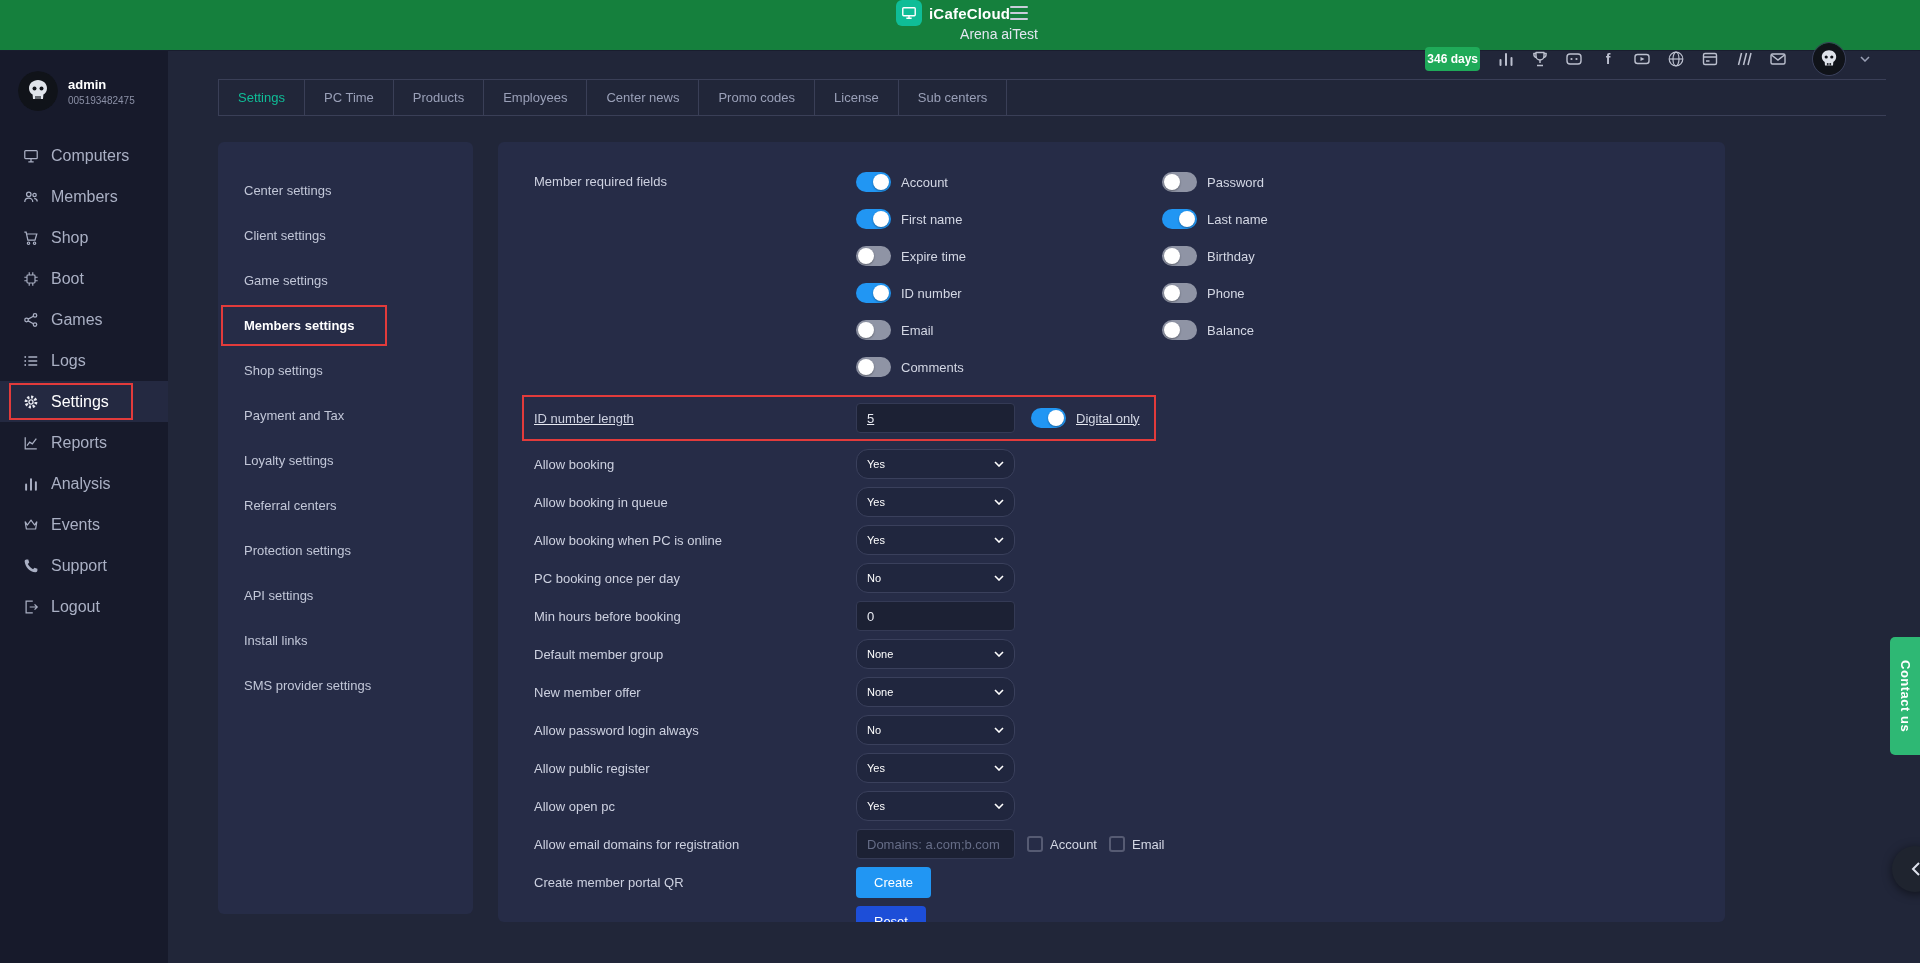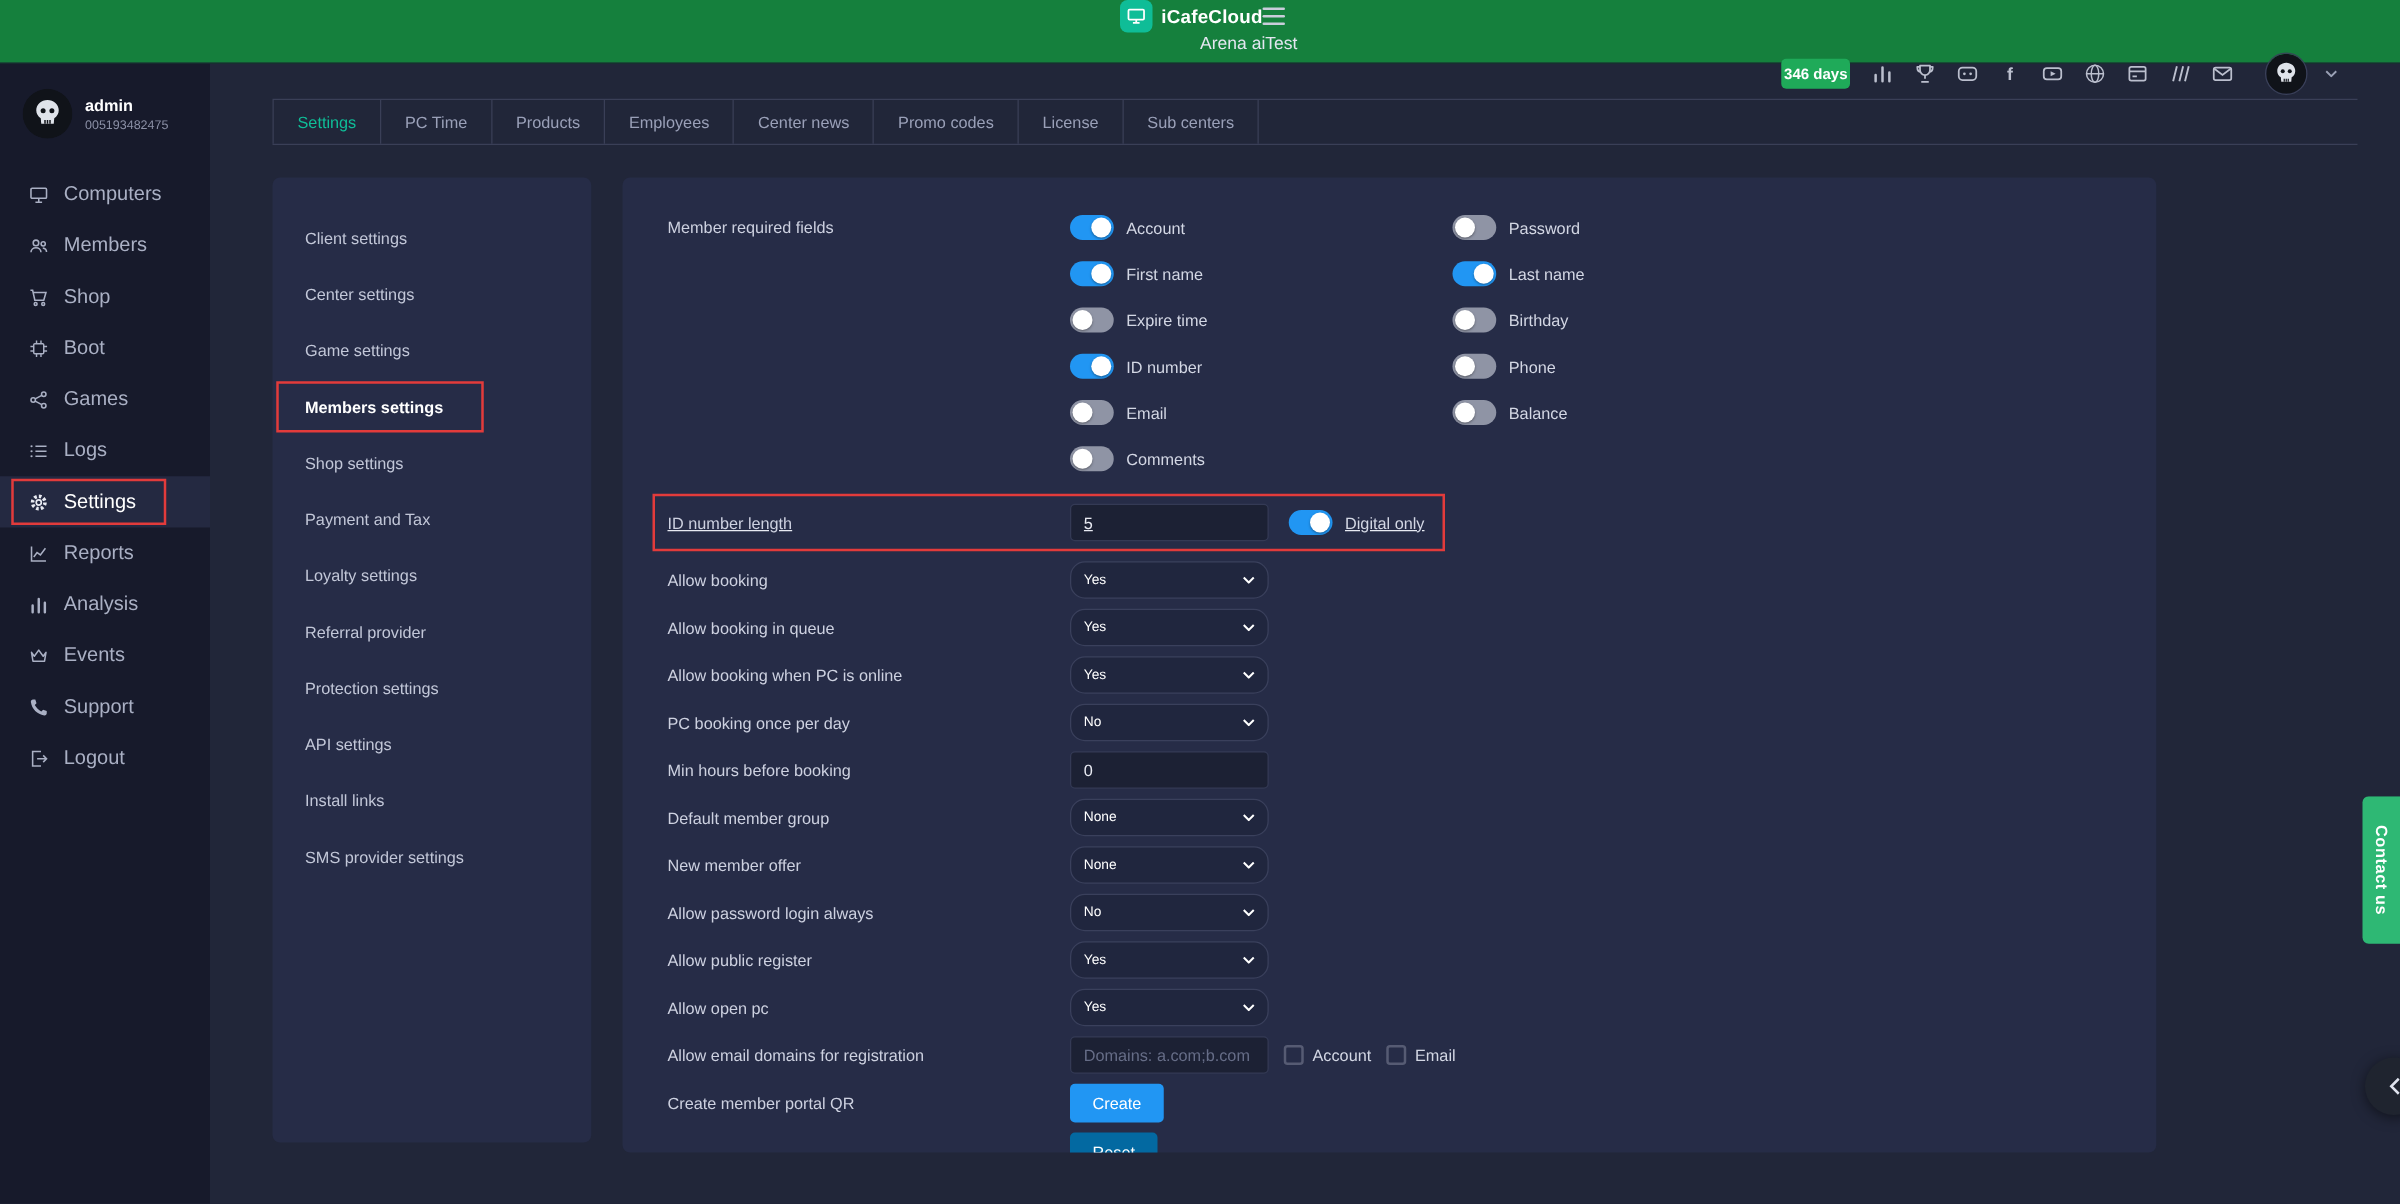--- a/index.html
+++ b/index.html
@@ -87,21 +87,21 @@
   .dig-toggle { margin-left:16px; }
 
   .checkbox { width:16px; height:16px; border:2px solid #565b73; border-radius:3px;
     background:transparent; cursor:pointer; flex-shrink:0; }
   .cb-label { font-size:13px; color:#d3d7e4; margin-left:7px; }
   .cb-wrap { display:flex; align-items:center; margin-left:12px; }
 
   .btn { border:none; border-radius:4px; font-size:13px; padding:8px 18px; cursor:pointer;
     font-family:"Liberation Sans", sans-serif; }
   .btn-create { background:#2196f3; color:#fff;text-align:center; }
-  .btn-reset { background:#0369a1; color:#fff; }
+  .btn-reset { background:#1d4ed8; color:#fff; }
 
   
   .contact-us { position:fixed; right:0; top:637px; width:30px; height:118px; background:#2eb874;
     color:#fff; border-radius:5px 0 0 5px; writing-mode:vertical-rl;
     display:flex; align-items:center; justify-content:center; font-size:13px; font-weight:bold;
     letter-spacing:.5px; cursor:pointer; }
   .chat-bubble { position:fixed; right:-18px; top:846px; width:46px; height:46px; border-radius:50%;
     background:#1f242f; display:flex; align-items:center; justify-content:center;
     box-shadow:0 2px 10px rgba(0,0,0,.5); cursor:pointer; }
 
@@ -345,28 +345,28 @@
       <div class="tab">Employees</div>
       <div class="tab">Center news</div>
       <div class="tab">Promo codes</div>
       <div class="tab">License</div>
       <div class="tab">Sub centers</div>
     </div>
 
     <div class="content-row">
 
       <div class="card settings-nav">
+        <div class="nav-item">Center settings</div>
         <div class="nav-item">Client settings</div>
-        <div class="nav-item">Center settings</div>
         <div class="nav-item">Game settings</div>
         <div class="nav-item annotated">Members settings</div>
         <div class="nav-item">Shop settings</div>
         <div class="nav-item">Payment and Tax</div>
         <div class="nav-item">Loyalty settings</div>
-        <div class="nav-item">Referral provider</div>
+        <div class="nav-item">Referral centers</div>
         <div class="nav-item">Protection settings</div>
         <div class="nav-item">API settings</div>
         <div class="nav-item">Install links</div>
         <div class="nav-item">SMS provider settings</div>
       </div>
 
       <div class="card form-card">
 
         <div class="toggles-section">
           <span class="row-label" style="margin-top:2px">Member required fields</span>

